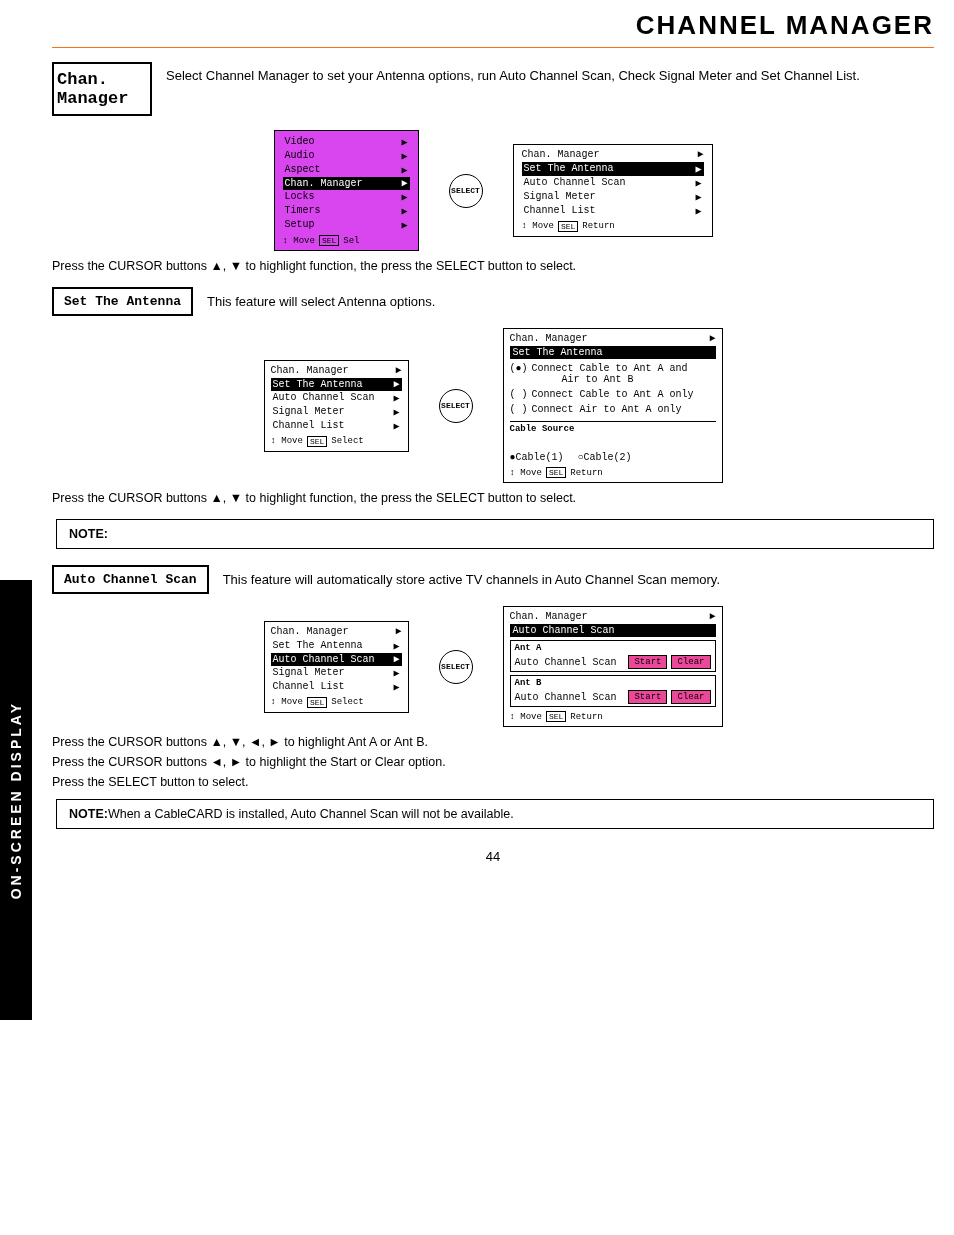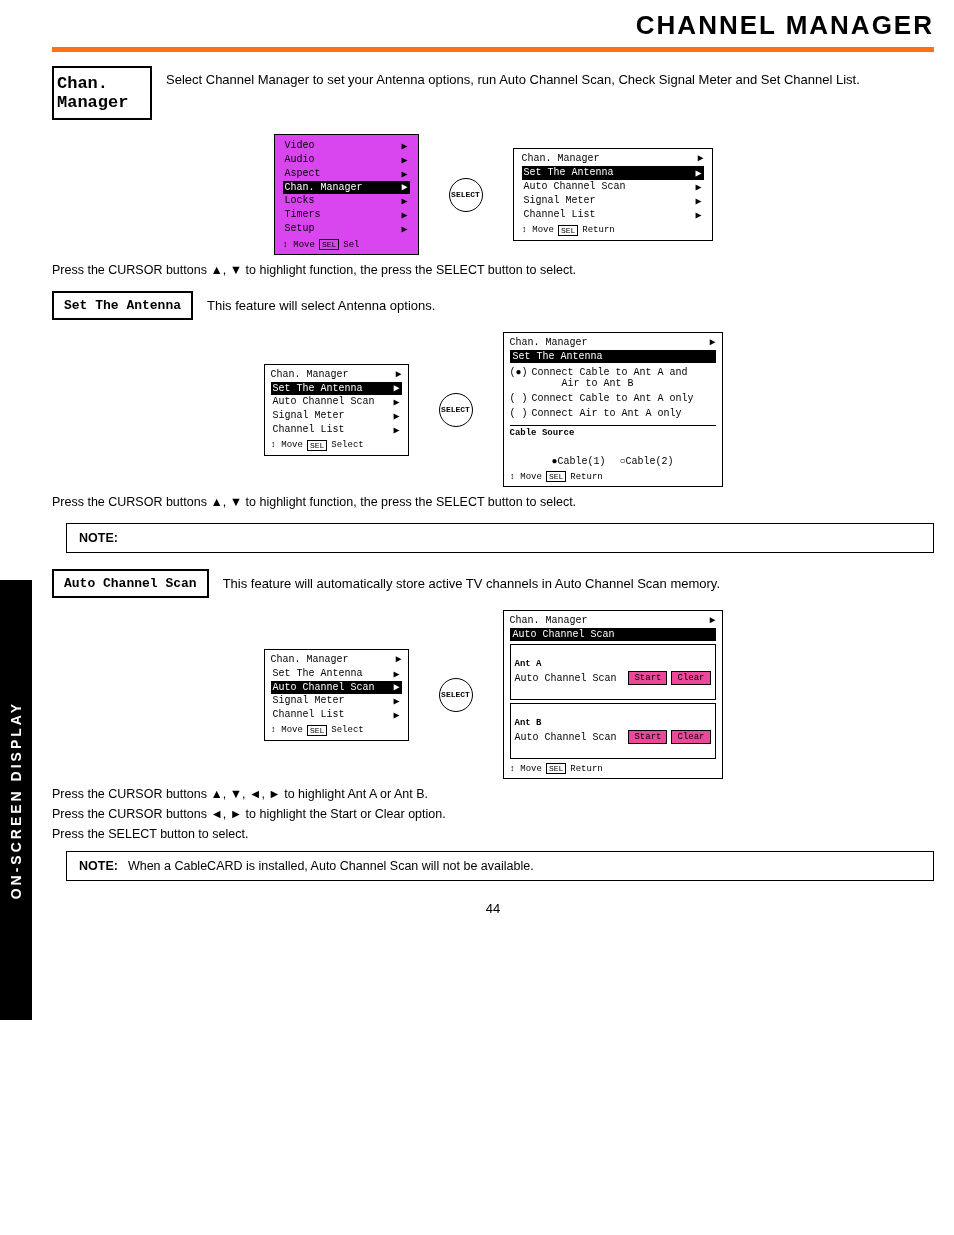--- a/index.html
+++ b/index.html
@@ -39,21 +39,21 @@
       margin-left: 32px;
       padding: 10px 20px 20px 20px;
     }
 
     
     .page-title {
       text-align: right;
       font-size: 26px;
       font-weight: bold;
       letter-spacing: 2px;
-      border-bottom: 5px solid #f97316;
+      border-bottom: 1px solid #f97316;
       padding-bottom: 6px;
       margin-bottom: 14px;
     }
 
     
     .intro-section {
       display: flex;
       align-items: flex-start;
       margin-bottom: 14px;
       gap: 14px;
@@ -111,23 +111,22 @@
     }
     .feature-desc {
       font-size: 13px;
     }
 
     
     .note-box {
       border: 1.5px solid #000;
       padding: 7px 12px;
       font-size: 12.5px;
-      margin: 10px 0 16px 14px;
-      display: flex;
-      gap: 10px;
+      margin: 10px 0 16px 4px;
+      display: flex;
     }
     .note-label {
       font-weight: bold;
       white-space: nowrap;
     }
 
     
     .screen-right-antenna {
       border: 1.5px solid #000;
       padding: 4px 6px;
@@ -150,36 +149,35 @@
     }
     .cable-source-section {
       border-top: 1px solid #000;
       margin-top: 4px;
       padding-top: 2px;
     }
     .cable-options {
       display: flex;
       gap: 14px;
       font-size: 10px;
-      justify-content: center;
     }
 
     
     .screen-right-scan {
       border: 1.5px solid #000;
       padding: 4px 6px;
       min-width: 220px;
       background: #fff;
       font-family: 'Courier New', monospace;
       font-size: 10px;
     }
     .ant-section {
       border: 1px solid #000;
       margin: 3px 0;
-      padding: 14px 4px;
+      padding: 2px 4px;
     }
     .ant-section .ant-title {
       font-size: 9px;
       font-weight: bold;
       margin-bottom: 2px;
     }
     .ant-section .scan-row {
       display: flex;
       align-items: center;
       justify-content: space-between;

